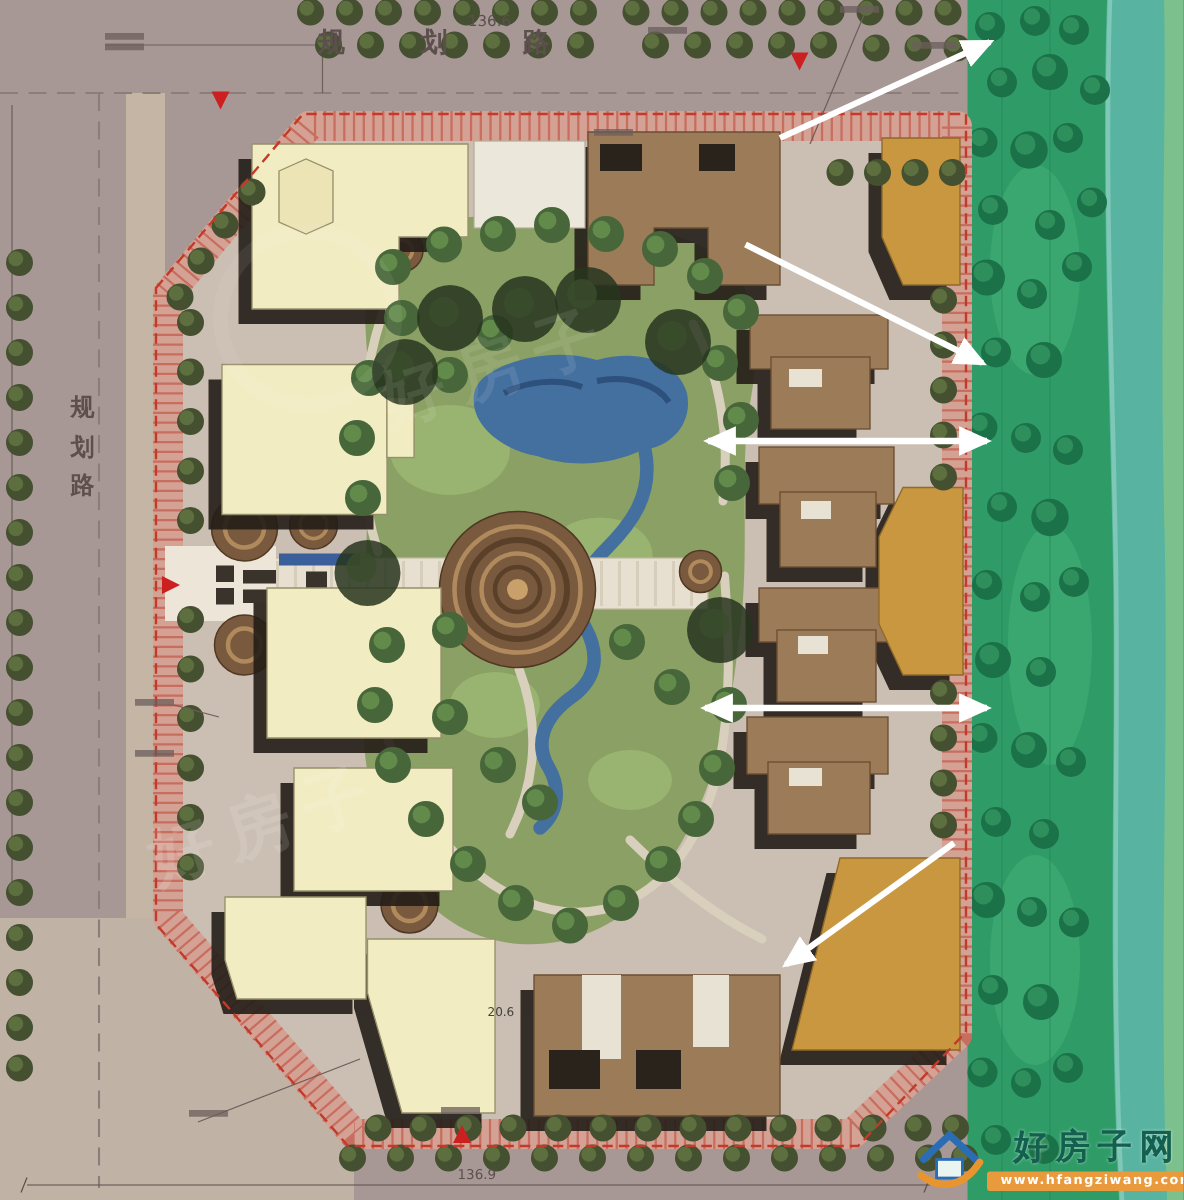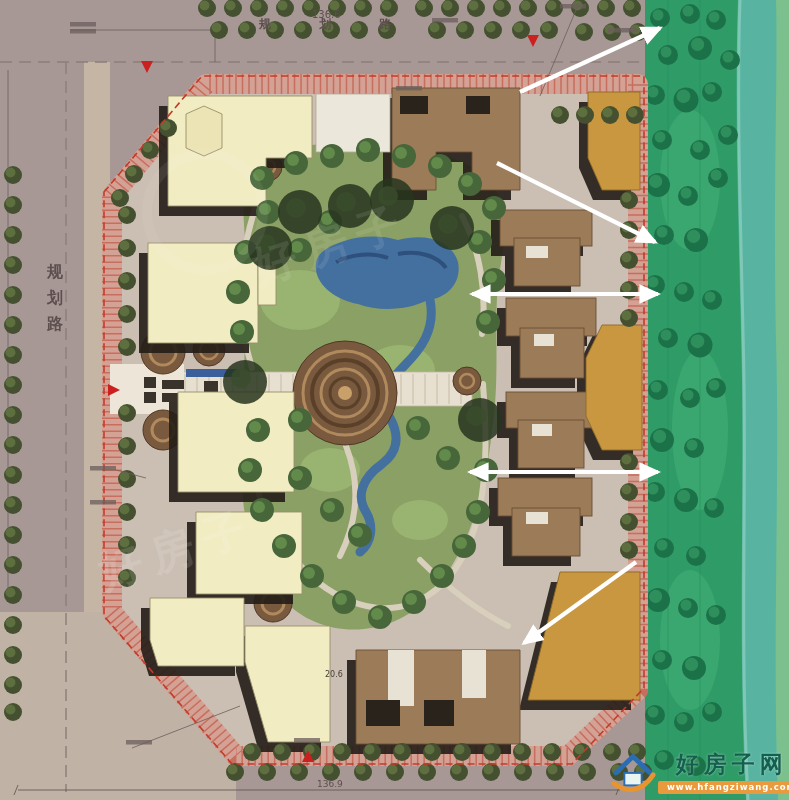--- a/index.html
+++ b/index.html
@@ -1,24 +1,24 @@
 <!DOCTYPE html>
 <html><head>
 <meta charset="utf-8">
 <style>
   html,body{margin:0;padding:0;background:#888;}
   #stage{position:relative;width:789px;height:800px;overflow:hidden;
          font-family:"DejaVu Sans",sans-serif;background:#a79896;}
   #plan-svg{position:absolute;left:0;top:0;}
   .lbl{position:absolute;color:#5c4f4d;white-space:nowrap;}
-  #top-road-label{left:212px;top:16px;font-size:12px;font-weight:bold;letter-spacing:22px;margin-left:47px;}
+  #top-road-label{left:212px;top:16px;font-size:18px;font-weight:bold;letter-spacing:22px;}
   #top-dim{left:312px;top:9px;font-size:10px;}
   #left-road-label{left:44px;top:250px;font-size:16px;font-weight:bold;
       writing-mode:vertical-rl;text-orientation:upright;letter-spacing:26px;}
-  #bottom-dim{left:317px;top:779px;font-size:9px;}
+  #bottom-dim{left:305px;top:779px;font-size:9px;}
   #inner-dim{left:325px;top:670px;font-size:8px;color:#464038;}
   .faintwm{position:absolute;color:#ffffff;opacity:.13;font-size:44px;font-weight:bold;
       letter-spacing:10px;transform:rotate(-18deg);pointer-events:none;}
   #faint-wm-1{left:96px;top:520px;}
   #faint-wm-2{left:250px;top:215px;opacity:.09;}
   #watermark{position:absolute;left:610px;top:742px;width:179px;height:58px;
       display:flex;align-items:center;}
   #wm-logo{width:46px;height:50px;flex:0 0 auto;}
   #wm-right{display:flex;flex-direction:column;align-items:center;margin-left:2px;}
   #wm-name{font-size:23px;font-weight:bold;color:#14604f;letter-spacing:5px;

